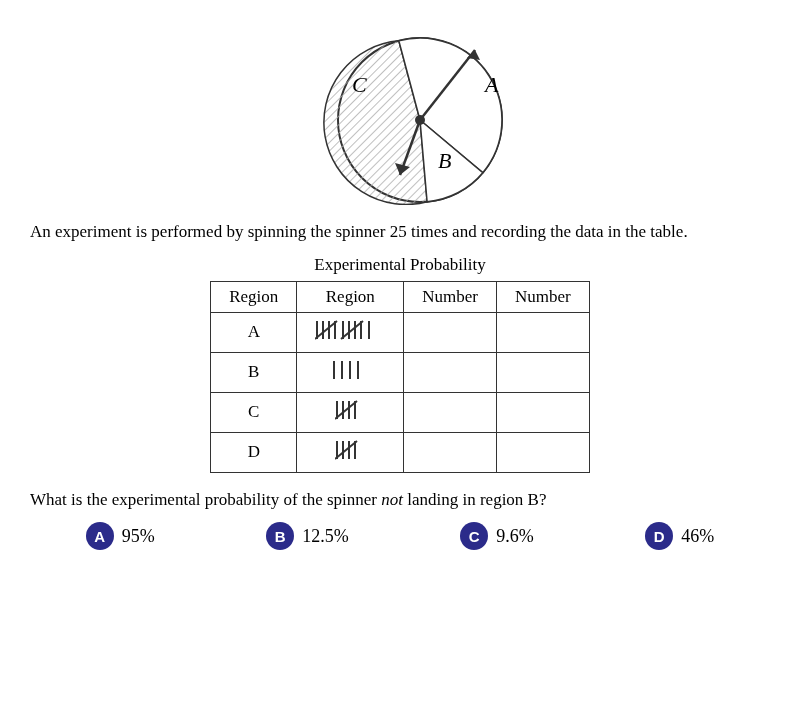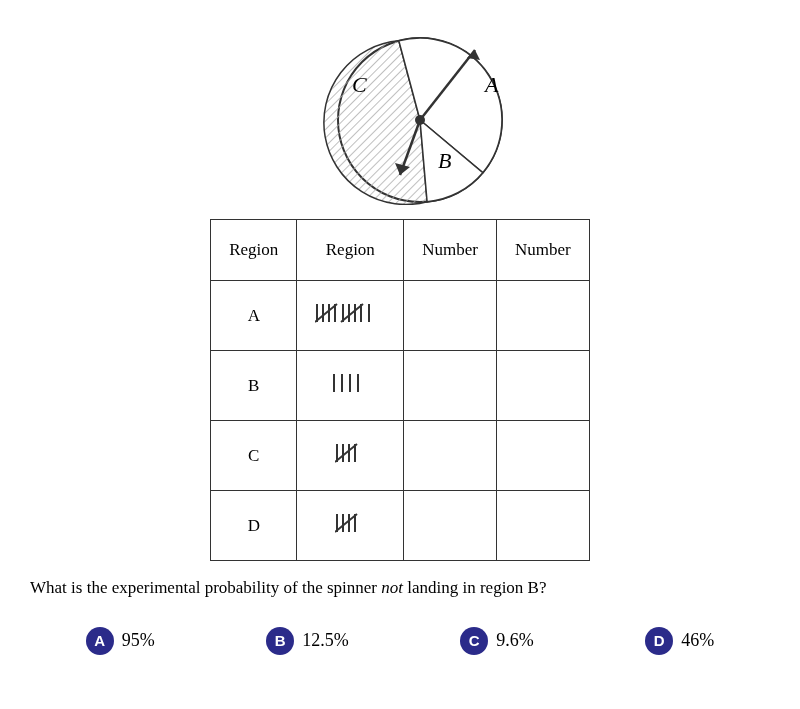--- a/index.html
+++ b/index.html
@@ -51,40 +51,40 @@
     }
 
     
     .prob-table {
       border-collapse: collapse;
       margin: 0 auto 14px auto;
       font-size: 17px;
     }
     .prob-table td, .prob-table th {
       border: 1.5px solid #333;
-      padding: 20px 18px;
+      padding: 5px 18px;
       text-align: center;
       min-width: 80px;
     }
     .prob-table th {
       font-weight: normal;
       font-size: 17px;
     }
     .tally-cell {
       font-family: "Times New Roman", Times, serif;
       font-size: 18px;
       letter-spacing: 2px;
     }
 
     .question {
       font-size: 17px;
       line-height: 1.5;
       text-align: justify;
       width: 100%;
-      margin-bottom: 18px;
+      margin-bottom: 2px;
     }
     .question em {
       font-style: italic;
     }
 
     
     .answers {
       display: flex;
       flex-direction: row;
       justify-content: space-around;
@@ -145,21 +145,23 @@
 
       <line x1="130" y1="100" x2="110" y2="155" stroke="#333" stroke-width="2.5"></line>
       <polygon points="110,155 120,147 105,143" fill="#333"></polygon>
 
       <text x="195" y="72" font-family="Times New Roman" font-size="22" font-style="italic">A</text>
       <text x="62" y="72" font-family="Times New Roman" font-size="22" font-style="italic">C</text>
       <text x="148" y="148" font-family="Times New Roman" font-size="22" font-style="italic">B</text>
     </svg>
   </div>
 
-
+  <p class="description">An experiment is performed by spinning the spinner 25 times and recording the data in the table.</p>
+
+  <p class="table-title">Experimental Probability</p>
 
   <table class="prob-table">
     <thead>
       <tr>
         <th>Region</th>
         <th>Region</th>
         <th>Number</th>
         <th>Number</th>
       </tr>
     </thead>

